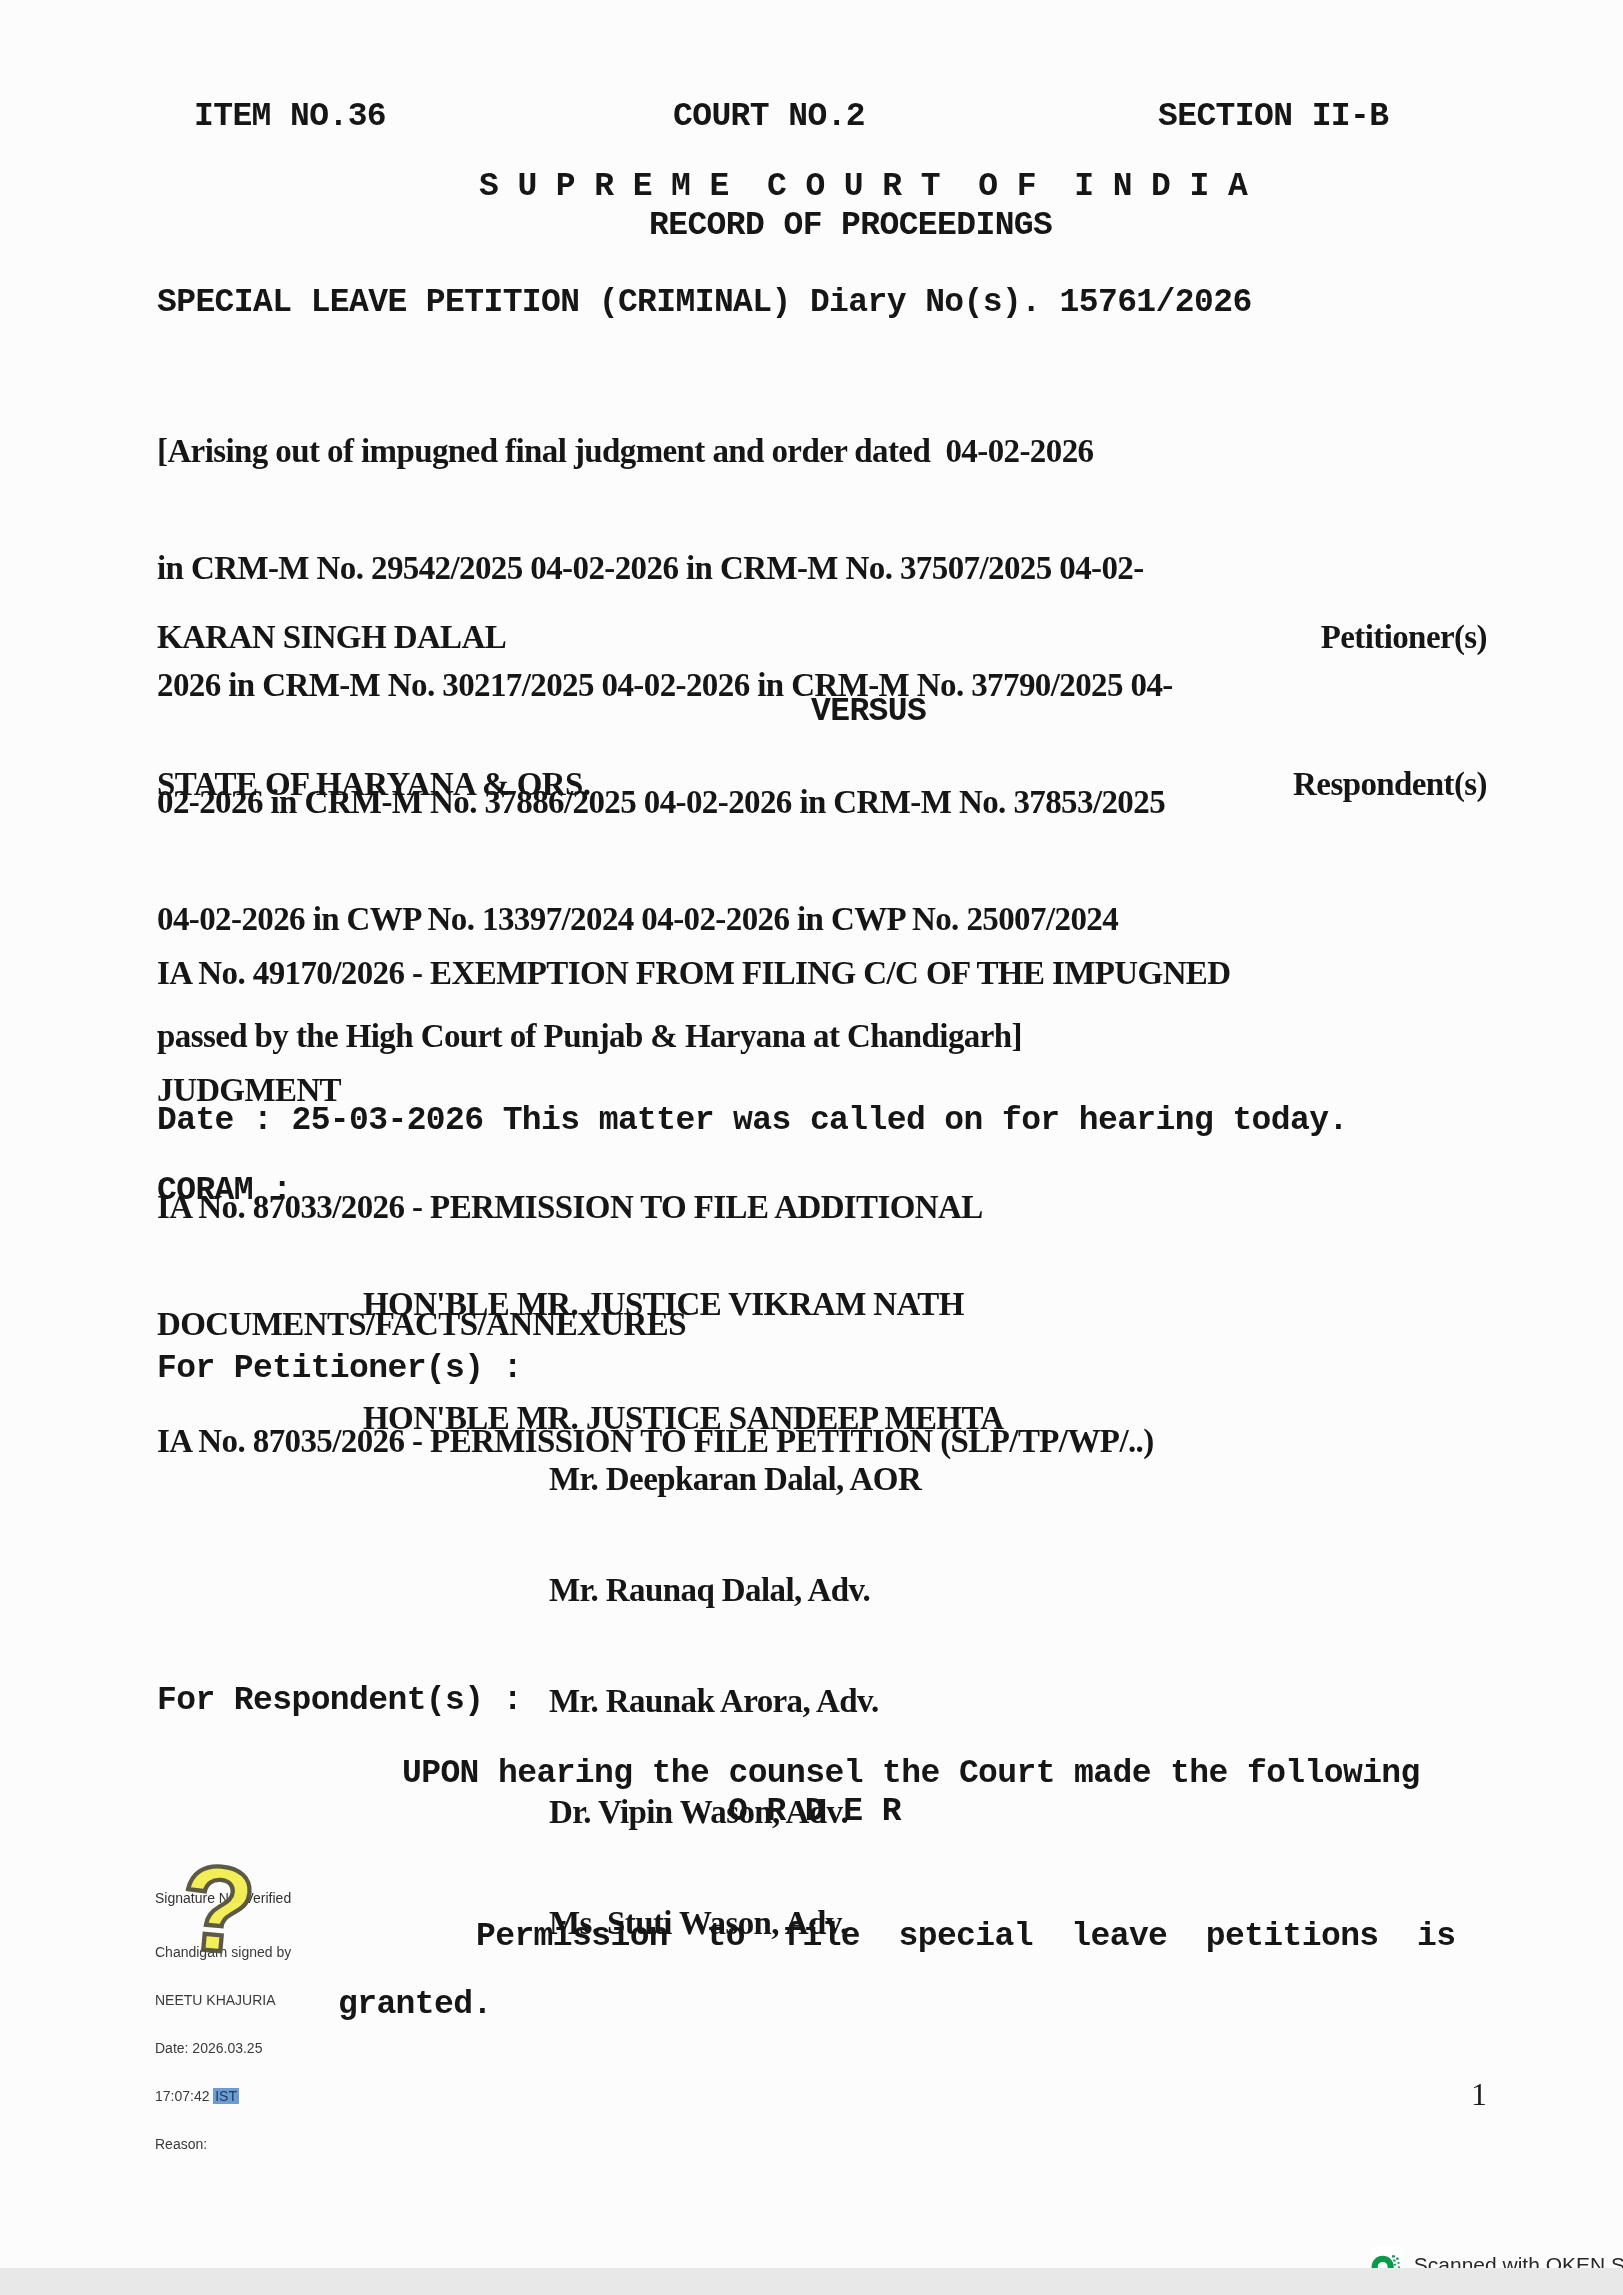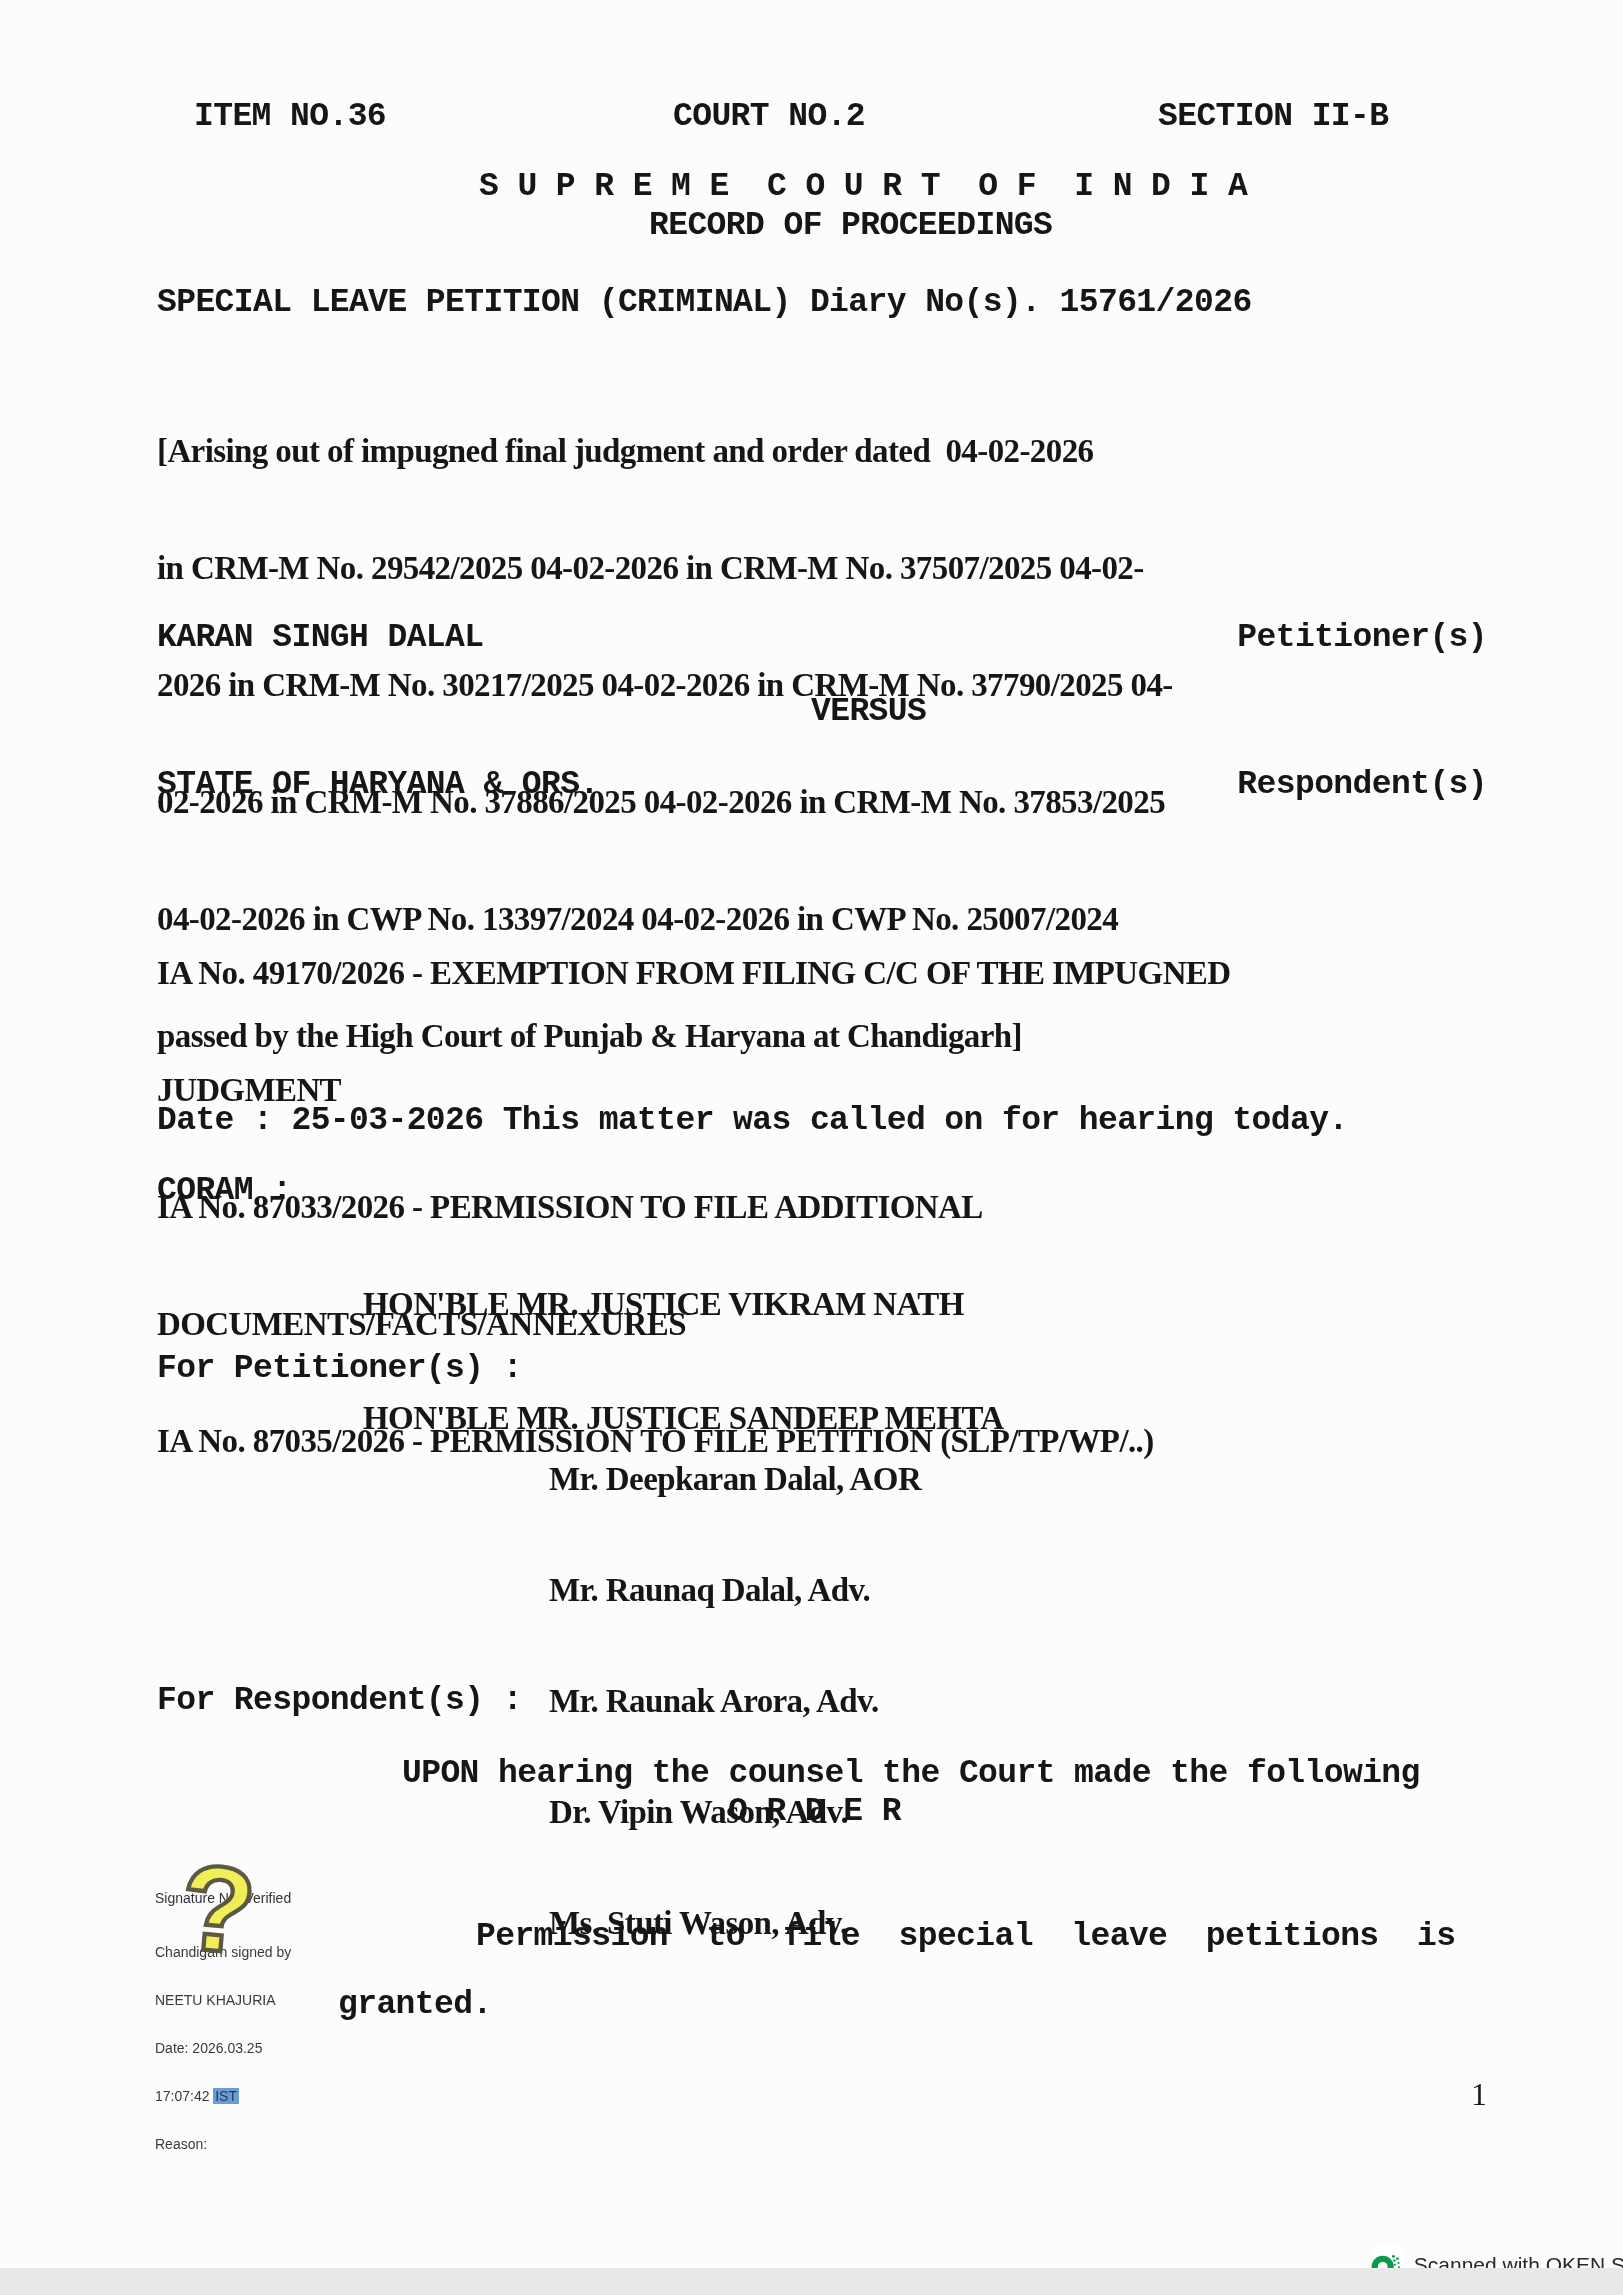--- a/index.html
+++ b/index.html
@@ -15,20 +15,21 @@
   }
   .abs { position: absolute; white-space: pre; }
   .mono {
     font-size: 33px;
     line-height: 39px;
     letter-spacing: -0.6px;
   }
   .row {
     display: flex;
     justify-content: space-between;
+    font-family: Liberation Serif, serif;
   }
   .para div { white-space: pre; font-family: Liberation Serif, serif; }
 
   
   .sig {
     font-family: "Liberation Sans", "DejaVu Sans", sans-serif;
     font-weight: 400;
     font-size: 14px;
     line-height: 16px;
     color: #3a3a3a;

